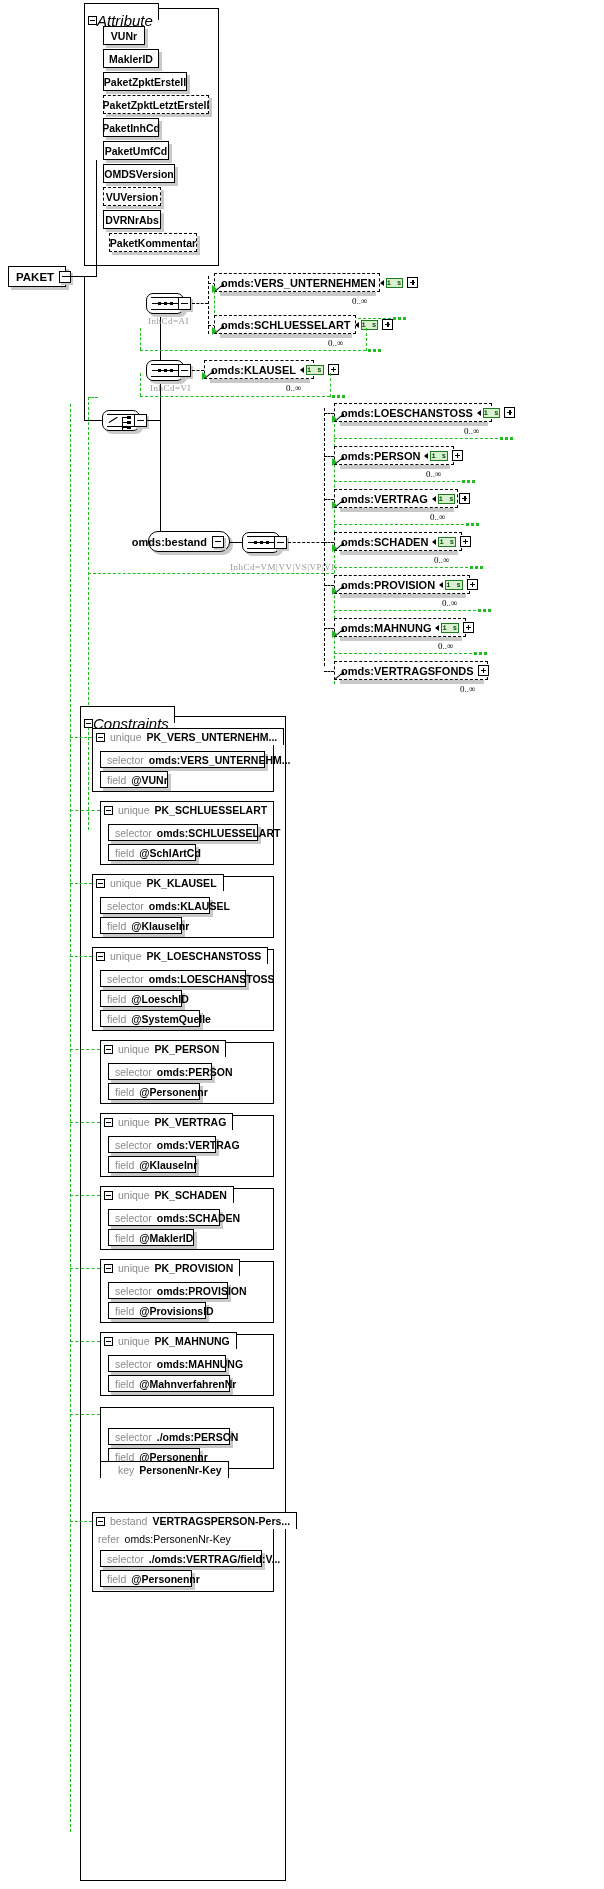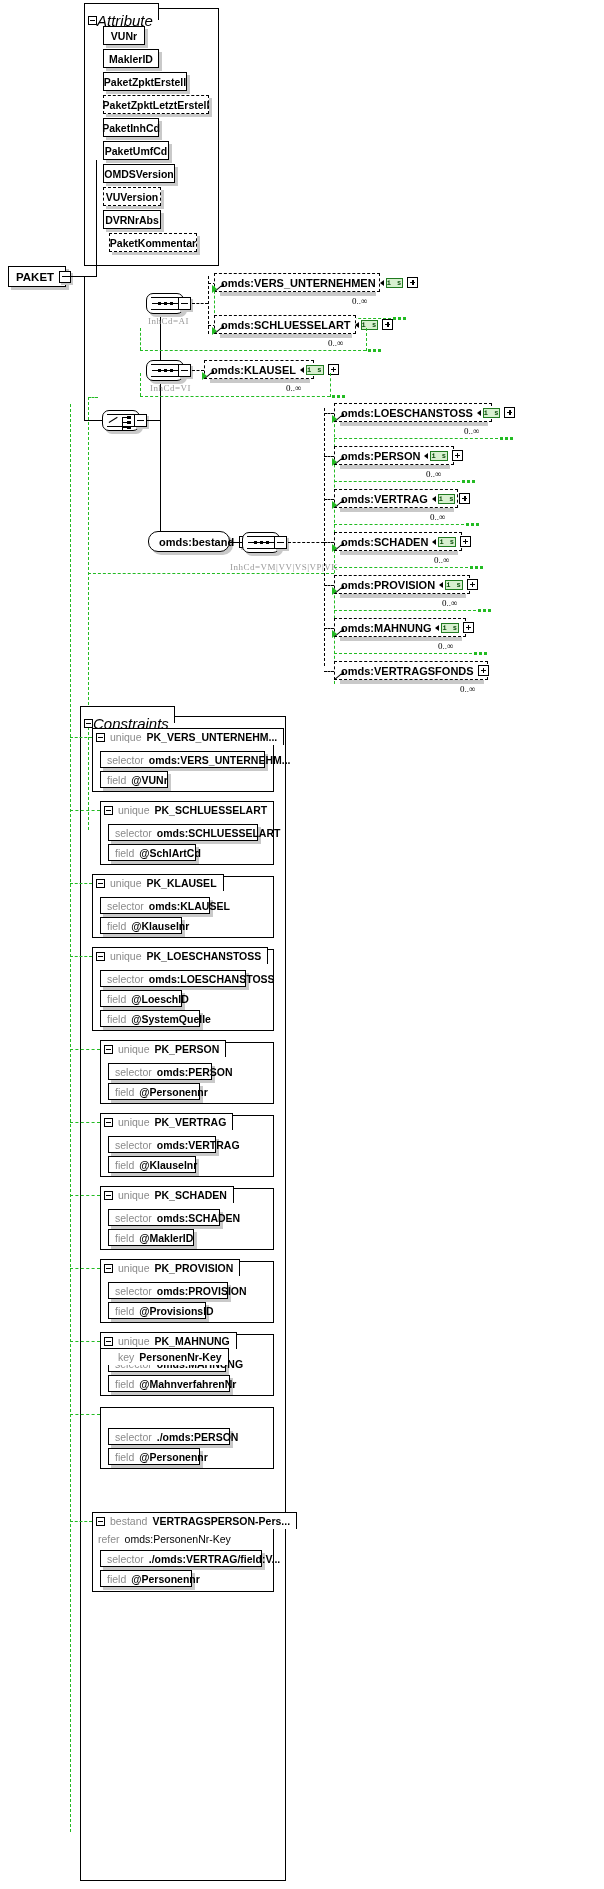--- a/index.html
+++ b/index.html
@@ -249,21 +249,21 @@
   <div class="gl-v" style="left:140px;top:373px;height:23px;"></div>
   <div class="gl-h" style="left:140px;top:396px;width:190px;"></div>
   <div class="gl-v" style="left:330px;top:373px;height:24px;"></div>
   <div class="gdots" style="left:332px;top:395px;">
       <i style="left:0;"></i>
       <i style="left:5px;"></i>
       <i style="left:10px;"></i>
     </div>
 
   <div class="ln-h" style="left:160px;top:542px;width:16px;"></div>
-  <div class="rel" style="left:148px;top:531px;width:82px;">
+  <div class="rel" style="left:148px;top:531px;width:82px;justify-content:flex-end;">
     <span>omds:bestand</span>
     <span class="minibox"></span>
   </div>
   <div class="ln-h" style="left:230px;top:542px;width:12px;"></div>
 
   <div class="comp" style="left:242px;top:532px;">
     <div class="cap"></div>
     <div class="dots">
       <span class="ln"></span>
         <i style="left:6px;"></i>
@@ -550,21 +550,21 @@
     <span class="k">selector</span>
     <span class="v">omds:MAHNUNG</span>
   </div>
   <div class="crow" style="left:108px;top:1375px;width:122px;">
     <span class="k">field</span>
     <span class="v">@MahnverfahrenNr</span>
   </div>
 
   <div class="gl-h" style="left:70px;top:1414px;width:30px;"></div>
   <div class="cbox" style="left:100px;top:1407px;width:174px;height:62px;"></div>
-  <div class="ctab" style="left:100px;top:1348px;text-align:center;">
+  <div class="ctab" style="left:100px;top:1461px;text-align:center;">
     <span class="sq" style="visibility:hidden;"></span>
     <span class="kind">key</span>
     <span class="nm">PersonenNr-Key</span>
   </div>
   <div class="crow" style="left:108px;top:1428px;width:122px;">
     <span class="k">selector</span>
     <span class="v">./omds:PERSON</span>
   </div>
   <div class="crow" style="left:108px;top:1448px;width:92px;">
     <span class="k">field</span>

